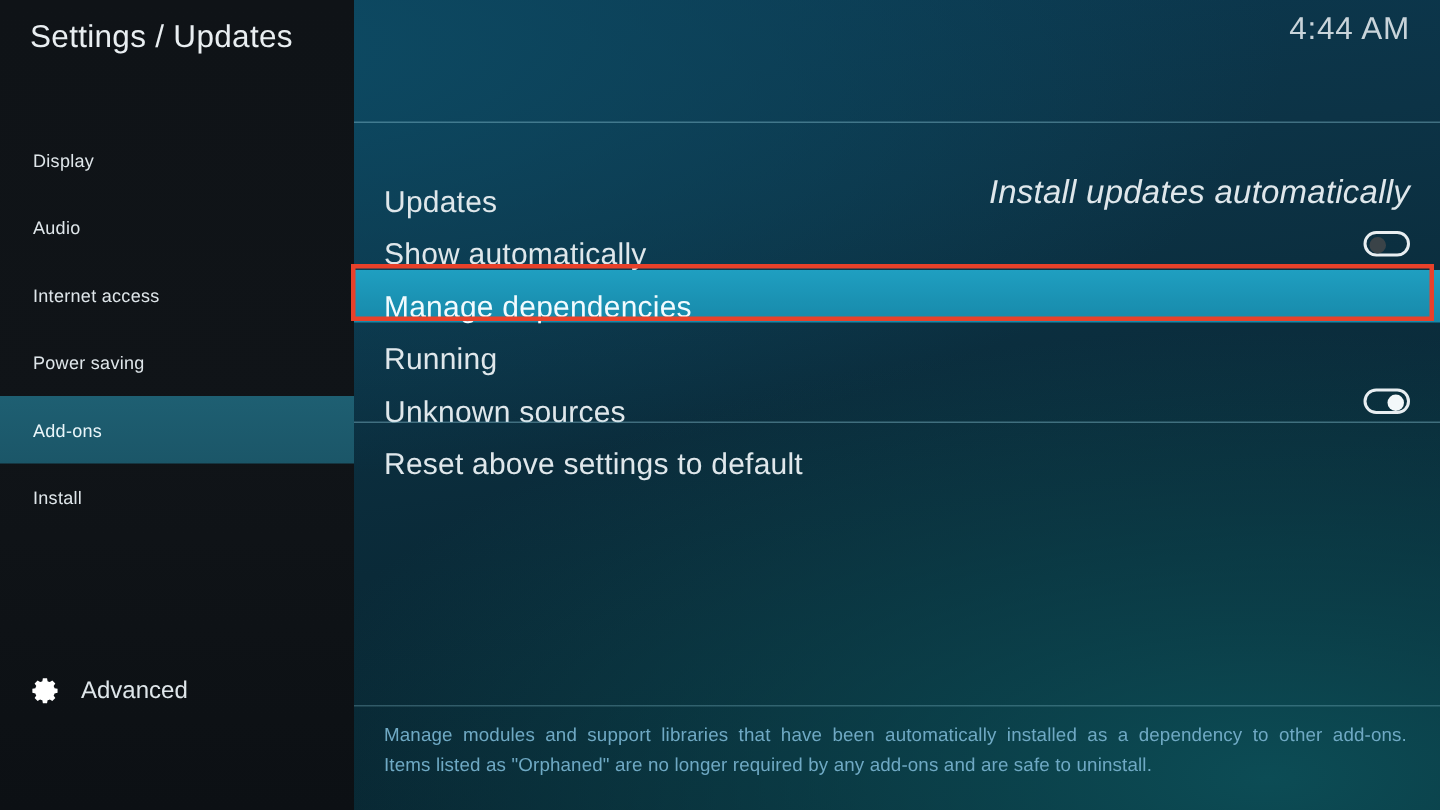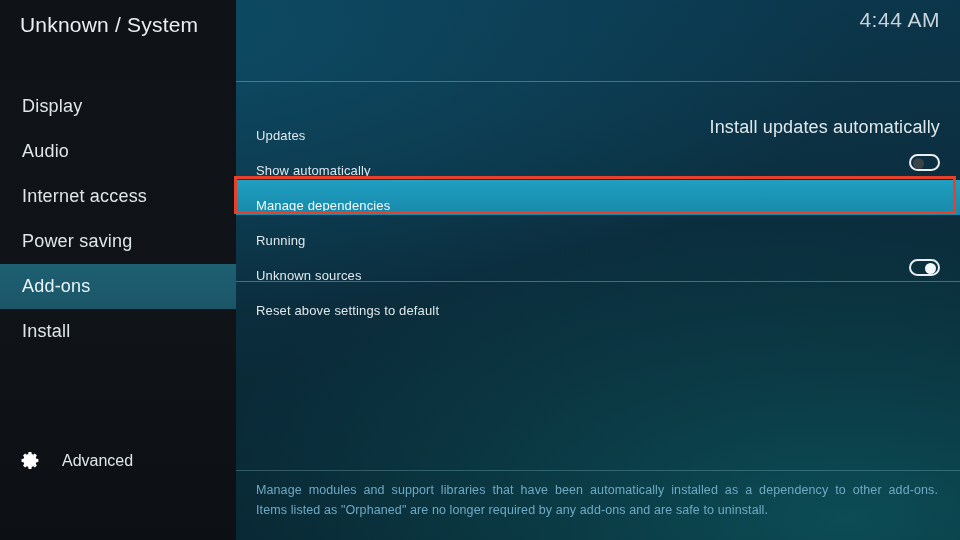--- a/index.html
+++ b/index.html
@@ -27,30 +27,30 @@
   }
   #window-title {
     position:absolute; left:20px; top:13px;
     font-size:21px; color:#e9eef1; font-weight:400;
     letter-spacing:.2px; white-space:nowrap;
   }
   #sidebar-list { position:absolute; left:0; top:84px; width:236px; }
   .side-item {
     height:45px; display:flex; align-items:center;
     padding-left:22px;
-    font-size:18px; color:#dfe6ea; font-weight:400;
+    font-size:12px; color:#dfe6ea; font-weight:400;
     letter-spacing:.2px;
   }
   .side-item.selected {
     background:linear-gradient(180deg,#1e5f72 0%,#1b5668 100%);
     color:#eaf6fa;
   }
   #advanced-row {
     position:absolute; left:20px; top:450px;
-    display:flex; align-items:center; gap:21px;
+    display:flex; align-items:center; gap:13px;
   }
   .gear {
     width:21px; height:21px; position:relative; flex:0 0 auto;
   }
   .gear svg { display:block; }
   #advanced-label { font-size:16px; color:#dfe6ea; }
 
   
   #clock {
     position:absolute; right:20px; top:8px;
@@ -76,25 +76,25 @@
   }
 
   #rows { position:absolute; left:0; top:110px; width:724px; }
   .row {
     position:relative;
     height:35px;
     display:flex; align-items:center;
     padding:0 20px;
   }
   .row .label {
-    font-size:13px; color:#dfe7eb; letter-spacing:.15px; white-space:nowrap;margin-top:16px;
+    font-size:20px; color:#dfe7eb; letter-spacing:.15px; white-space:nowrap;margin-top:16px;
   }
   .row .value {
     margin-left:auto;
-    font-size:18px; color:#dfe7eb; letter-spacing:.15px; white-space:nowrap;
+    font-size:22px; color:#dfe7eb; letter-spacing:.15px; white-space:nowrap;font-style:italic;
   }
   .row.highlighted {
     background:linear-gradient(180deg,#1f9fc1 0%,#1b93b4 52%,#1789aa 100%);
   }
   .row.highlighted .label { color:#f2fbfe;text-decoration:underline; }
 
   
   .toggle {
     margin-left:auto;
     width:31px; height:17px; border-radius:9px;
@@ -127,21 +127,21 @@
     border:3px solid #e8412a;
     pointer-events:none; z-index:30;
   }
 </style>
 </head>
 <body>
 
 <div id="app">
 
   <div id="sidebar">
-    <div id="window-title">Unknown / System</div>
+    <div id="window-title">Settings / Updates</div>
     <div id="sidebar-list">
         <div class="side-item">
           <span>Display</span>
         </div>
         <div class="side-item">
           <span>Audio</span>
         </div>
         <div class="side-item">
           <span>Internet access</span>
         </div>

